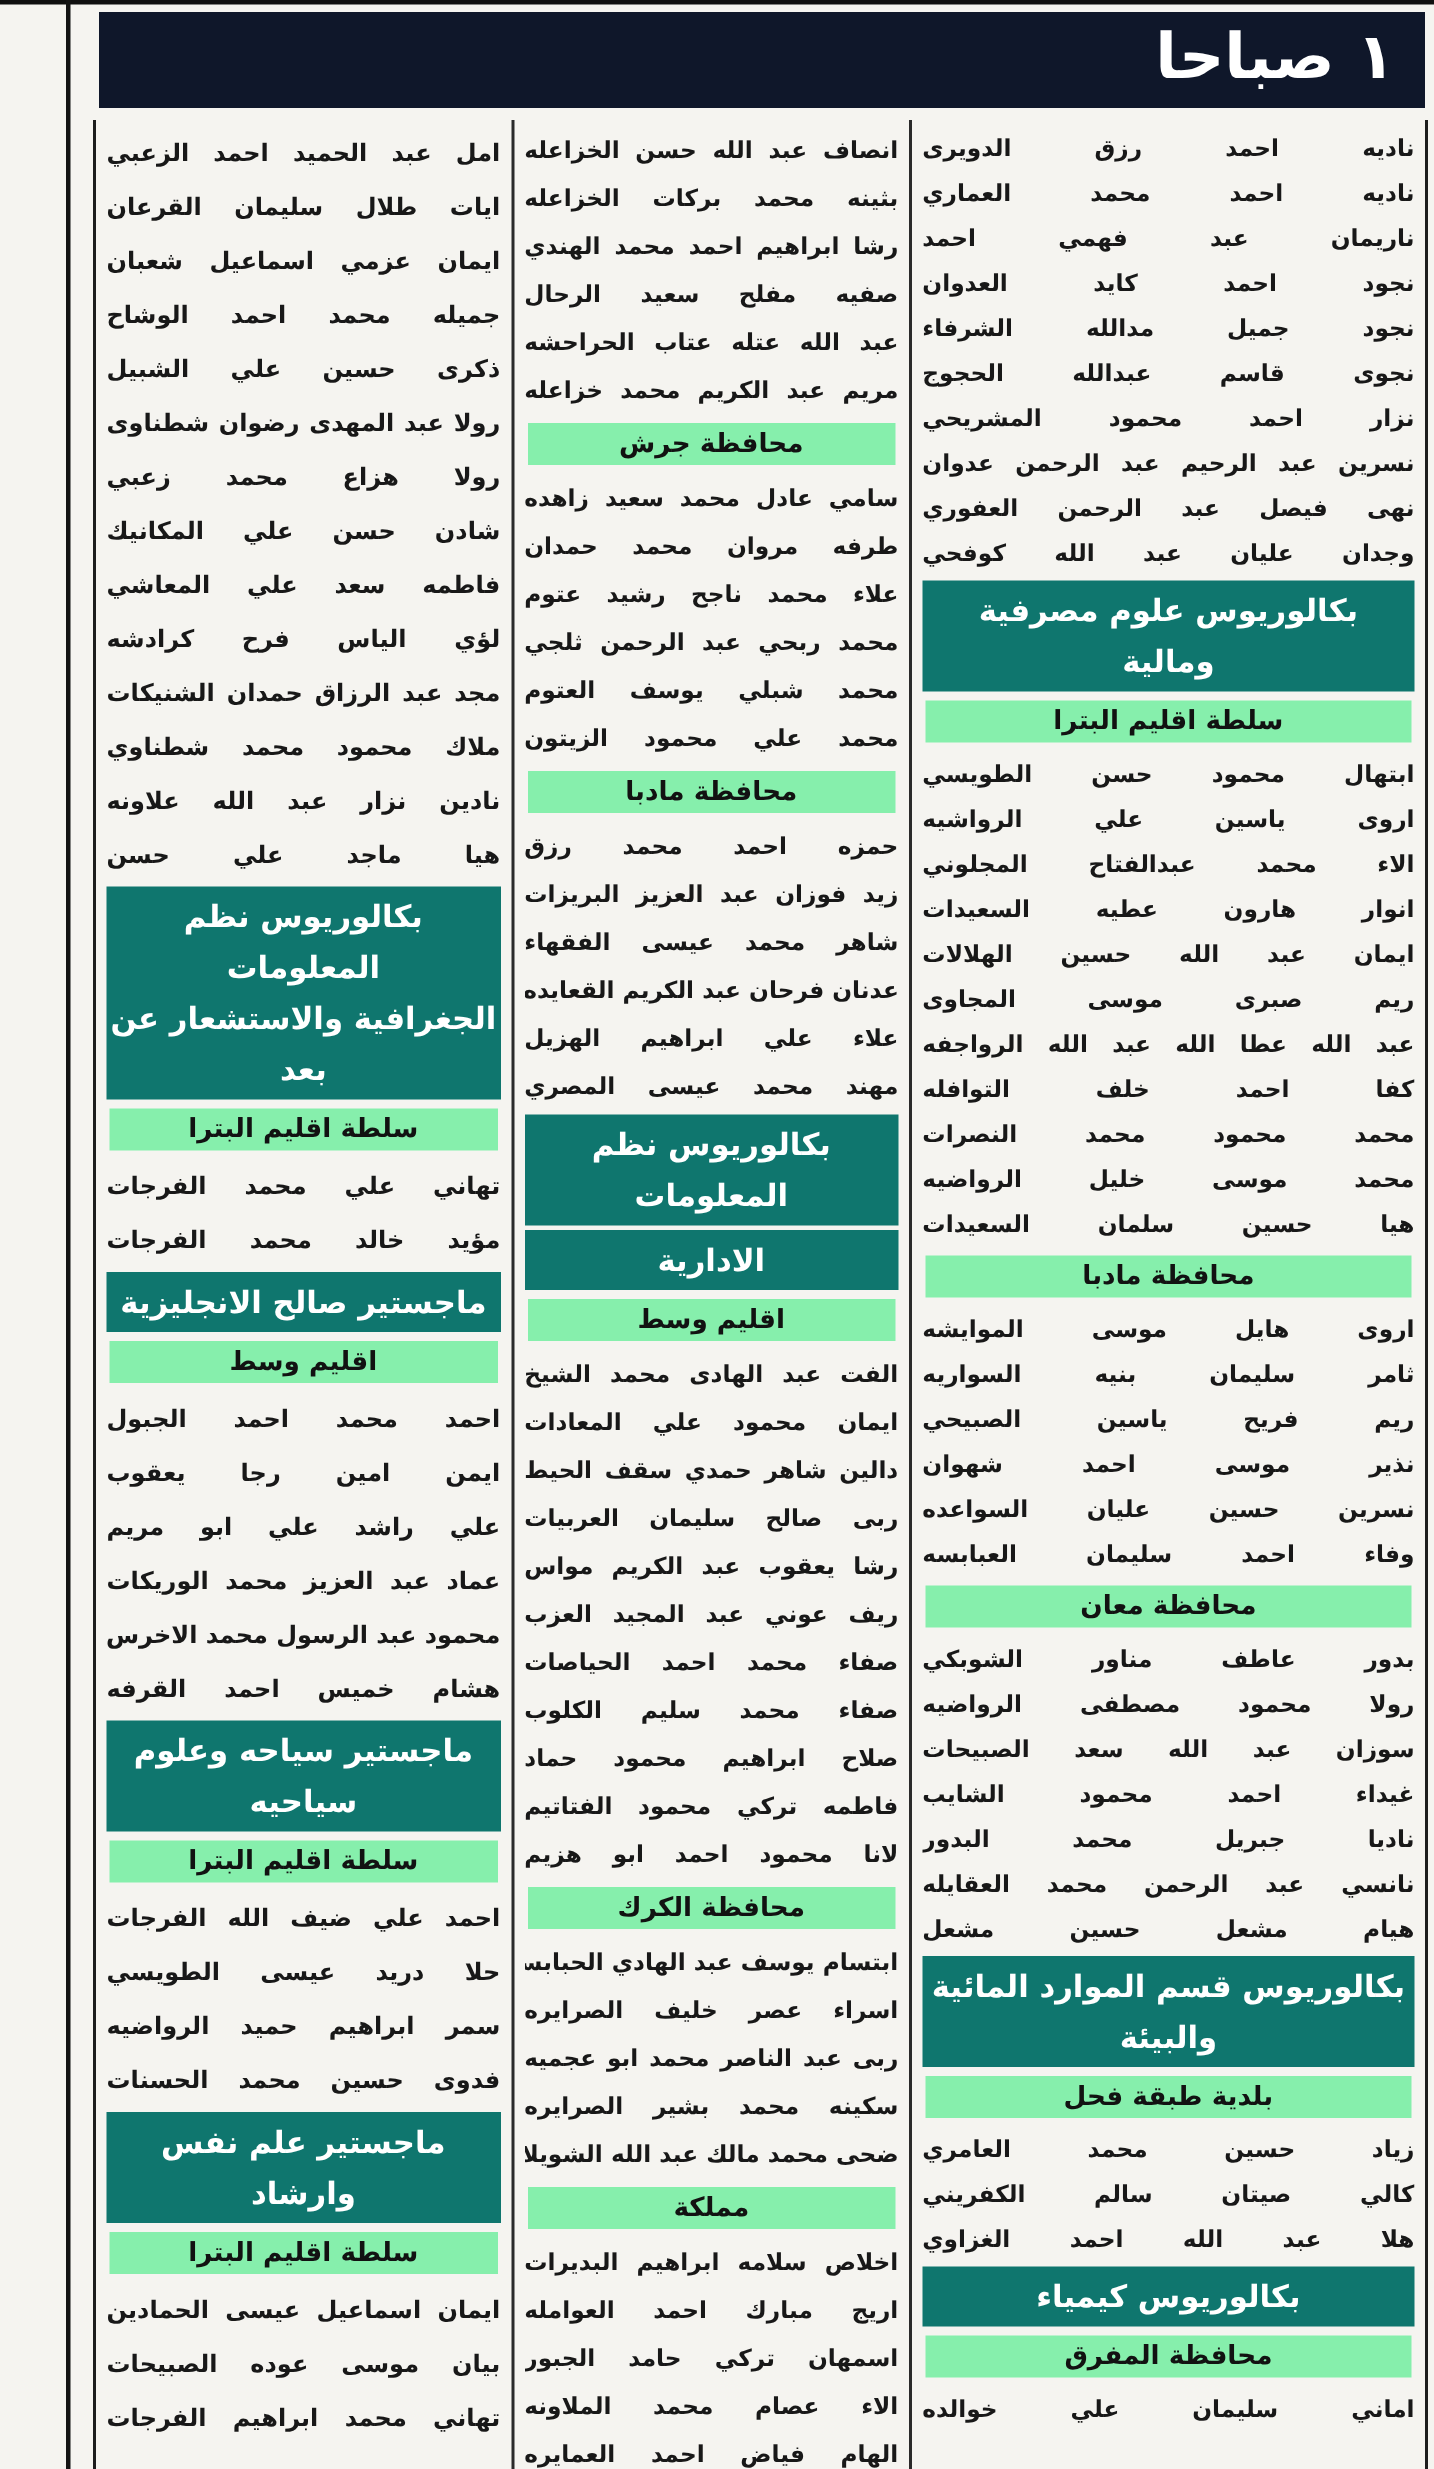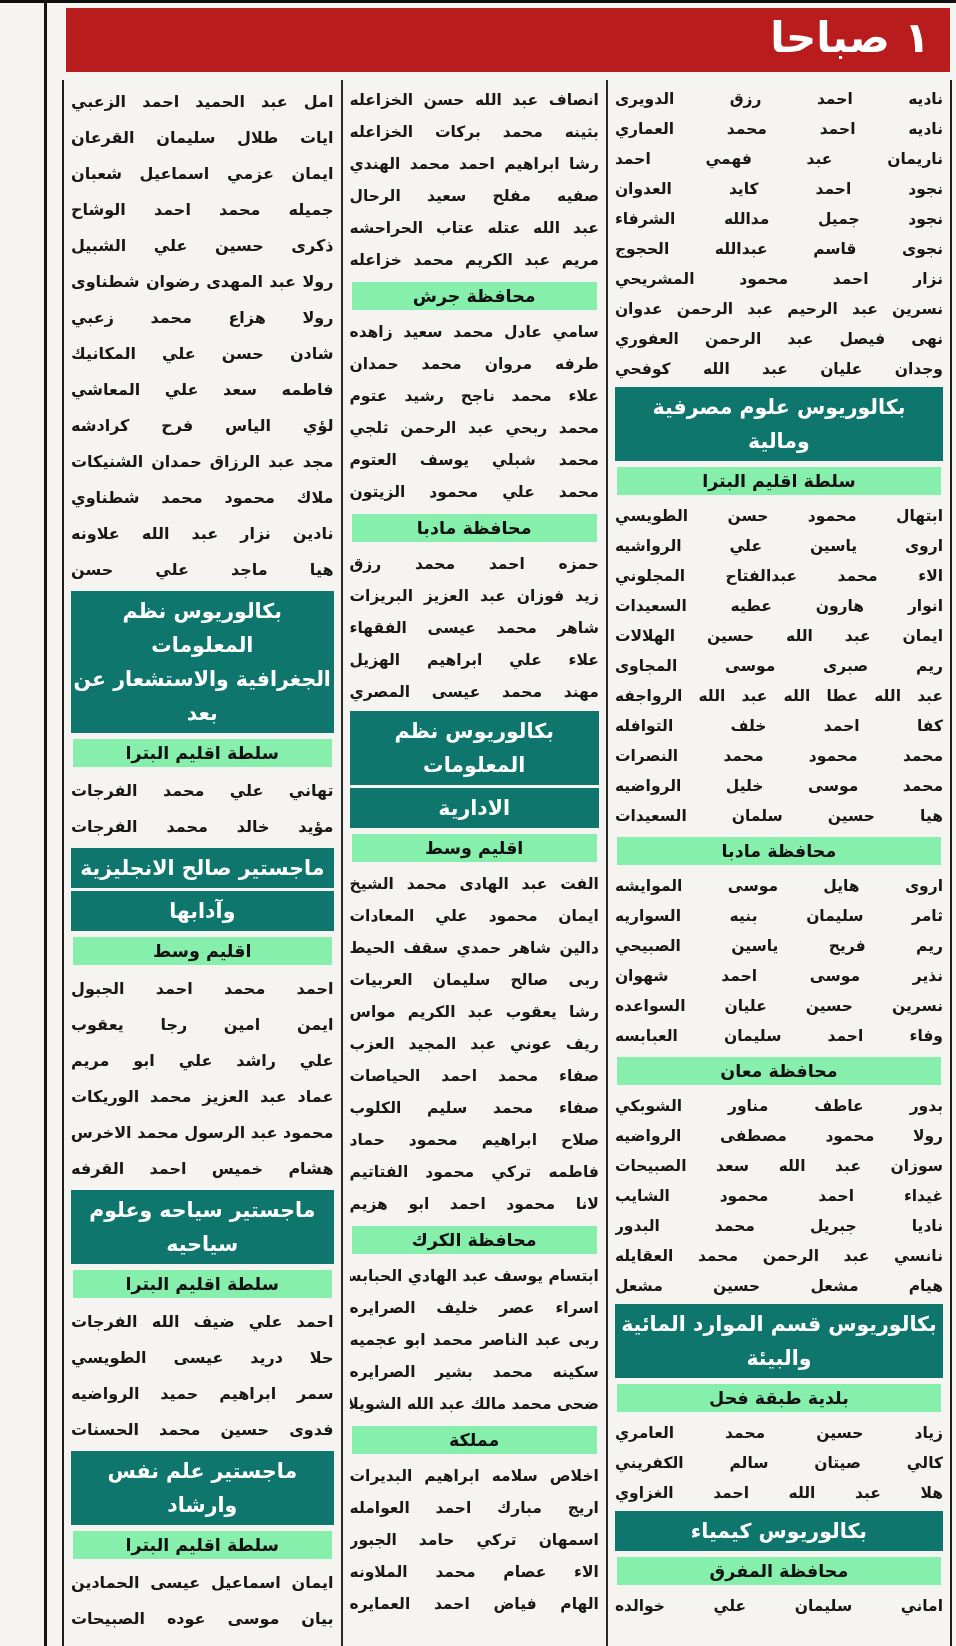--- a/index.html
+++ b/index.html
@@ -5,21 +5,21 @@
   html,body{margin:0;padding:0;}
   body{
     width:956px;height:1646px;position:relative;overflow:hidden;
     background:#f5f4f0;
     font-family:"DejaVu Sans","Liberation Sans",sans-serif;
   }
   .topline{position:absolute;top:0;left:0;width:956px;height:3px;background:#101010;}
   .leftrule{position:absolute;top:0;left:44px;width:3px;height:1646px;background:#141414;}
   .titlebar{
     position:absolute;left:66px;top:8px;width:884px;height:64px;
-    background:#b91c1c;color:#ffffff;direction:rtl;
+    background:#0f172a;color:#ffffff;direction:rtl;
     display:flex;align-items:center;box-sizing:border-box;padding:0 20px 6px 0;
     font-size:42px;font-weight:bold;letter-spacing:1px;
   }
   .cols{
     position:absolute;left:62px;top:80px;width:890px;height:1566px;
     display:flex;direction:rtl;box-sizing:border-box;
     border-right:2px solid #1d1d1d;border-left:2px solid #1d1d1d;
   }
   .col{box-sizing:border-box;padding:4px 7px 0 7px;overflow:hidden;}
   .col + .col{border-left:none;border-right:2px solid #2a2a2a;}
@@ -116,20 +116,21 @@
       <div class="name">سامي عادل محمد سعيد زاهده</div>
       <div class="name">طرفه مروان محمد حمدان</div>
       <div class="name">علاء محمد ناجح رشيد عتوم</div>
       <div class="name">محمد ربحي عبد الرحمن ثلجي</div>
       <div class="name">محمد شبلي يوسف العتوم</div>
       <div class="name">محمد علي محمود الزيتون</div>
       <div class="hgray">محافظة مادبا</div>
       <div class="name">حمزه احمد محمد رزق</div>
       <div class="name">زيد فوزان عبد العزيز البريزات</div>
       <div class="name">شاهر محمد عيسى الفقهاء</div>
+      <div class="name">عدنان فرحان عبد الكريم القعايده</div>
       <div class="name">علاء علي ابراهيم الهزيل</div>
       <div class="name">مهند محمد عيسى المصري</div>
       <div class="hblack">بكالوريوس نظم المعلومات</div>
       <div class="hblack">الادارية</div>
       <div class="hgray">اقليم وسط</div>
       <div class="name">الفت عبد الهادى محمد الشيخ</div>
       <div class="name">ايمان محمود علي المعادات</div>
       <div class="name">دالين شاهر حمدي سقف الحيط</div>
       <div class="name">ربى صالح سليمان العربيات</div>
       <div class="name">رشا يعقوب عبد الكريم مواس</div>
@@ -167,21 +168,20 @@
       <div class="name">ملاك محمود محمد شطناوي</div>
       <div class="name">نادين نزار عبد الله علاونه</div>
       <div class="name">هيا ماجد علي حسن</div>
       <div class="hblack">بكالوريوس نظم المعلومات
 الجغرافية والاستشعار عن
 بعد</div>
       <div class="hgray">سلطة اقليم البترا</div>
       <div class="name">تهاني علي محمد الفرجات</div>
       <div class="name">مؤيد خالد محمد الفرجات</div>
       <div class="hblack">ماجستير صالح الانجليزية</div>
-      <div class="hblack">وآدابها</div>
       <div class="hgray">اقليم وسط</div>
       <div class="name">احمد محمد احمد الجبول</div>
       <div class="name">ايمن امين رجا يعقوب</div>
       <div class="name">علي راشد علي ابو مريم</div>
       <div class="name">عماد عبد العزيز محمد الوريكات</div>
       <div class="name">محمود عبد الرسول محمد الاخرس</div>
       <div class="name">هشام خميس احمد القرفه</div>
       <div class="hblack">ماجستير سياحه وعلوم سياحيه</div>
       <div class="hgray">سلطة اقليم البترا</div>
       <div class="name">احمد علي ضيف الله الفرجات</div>

